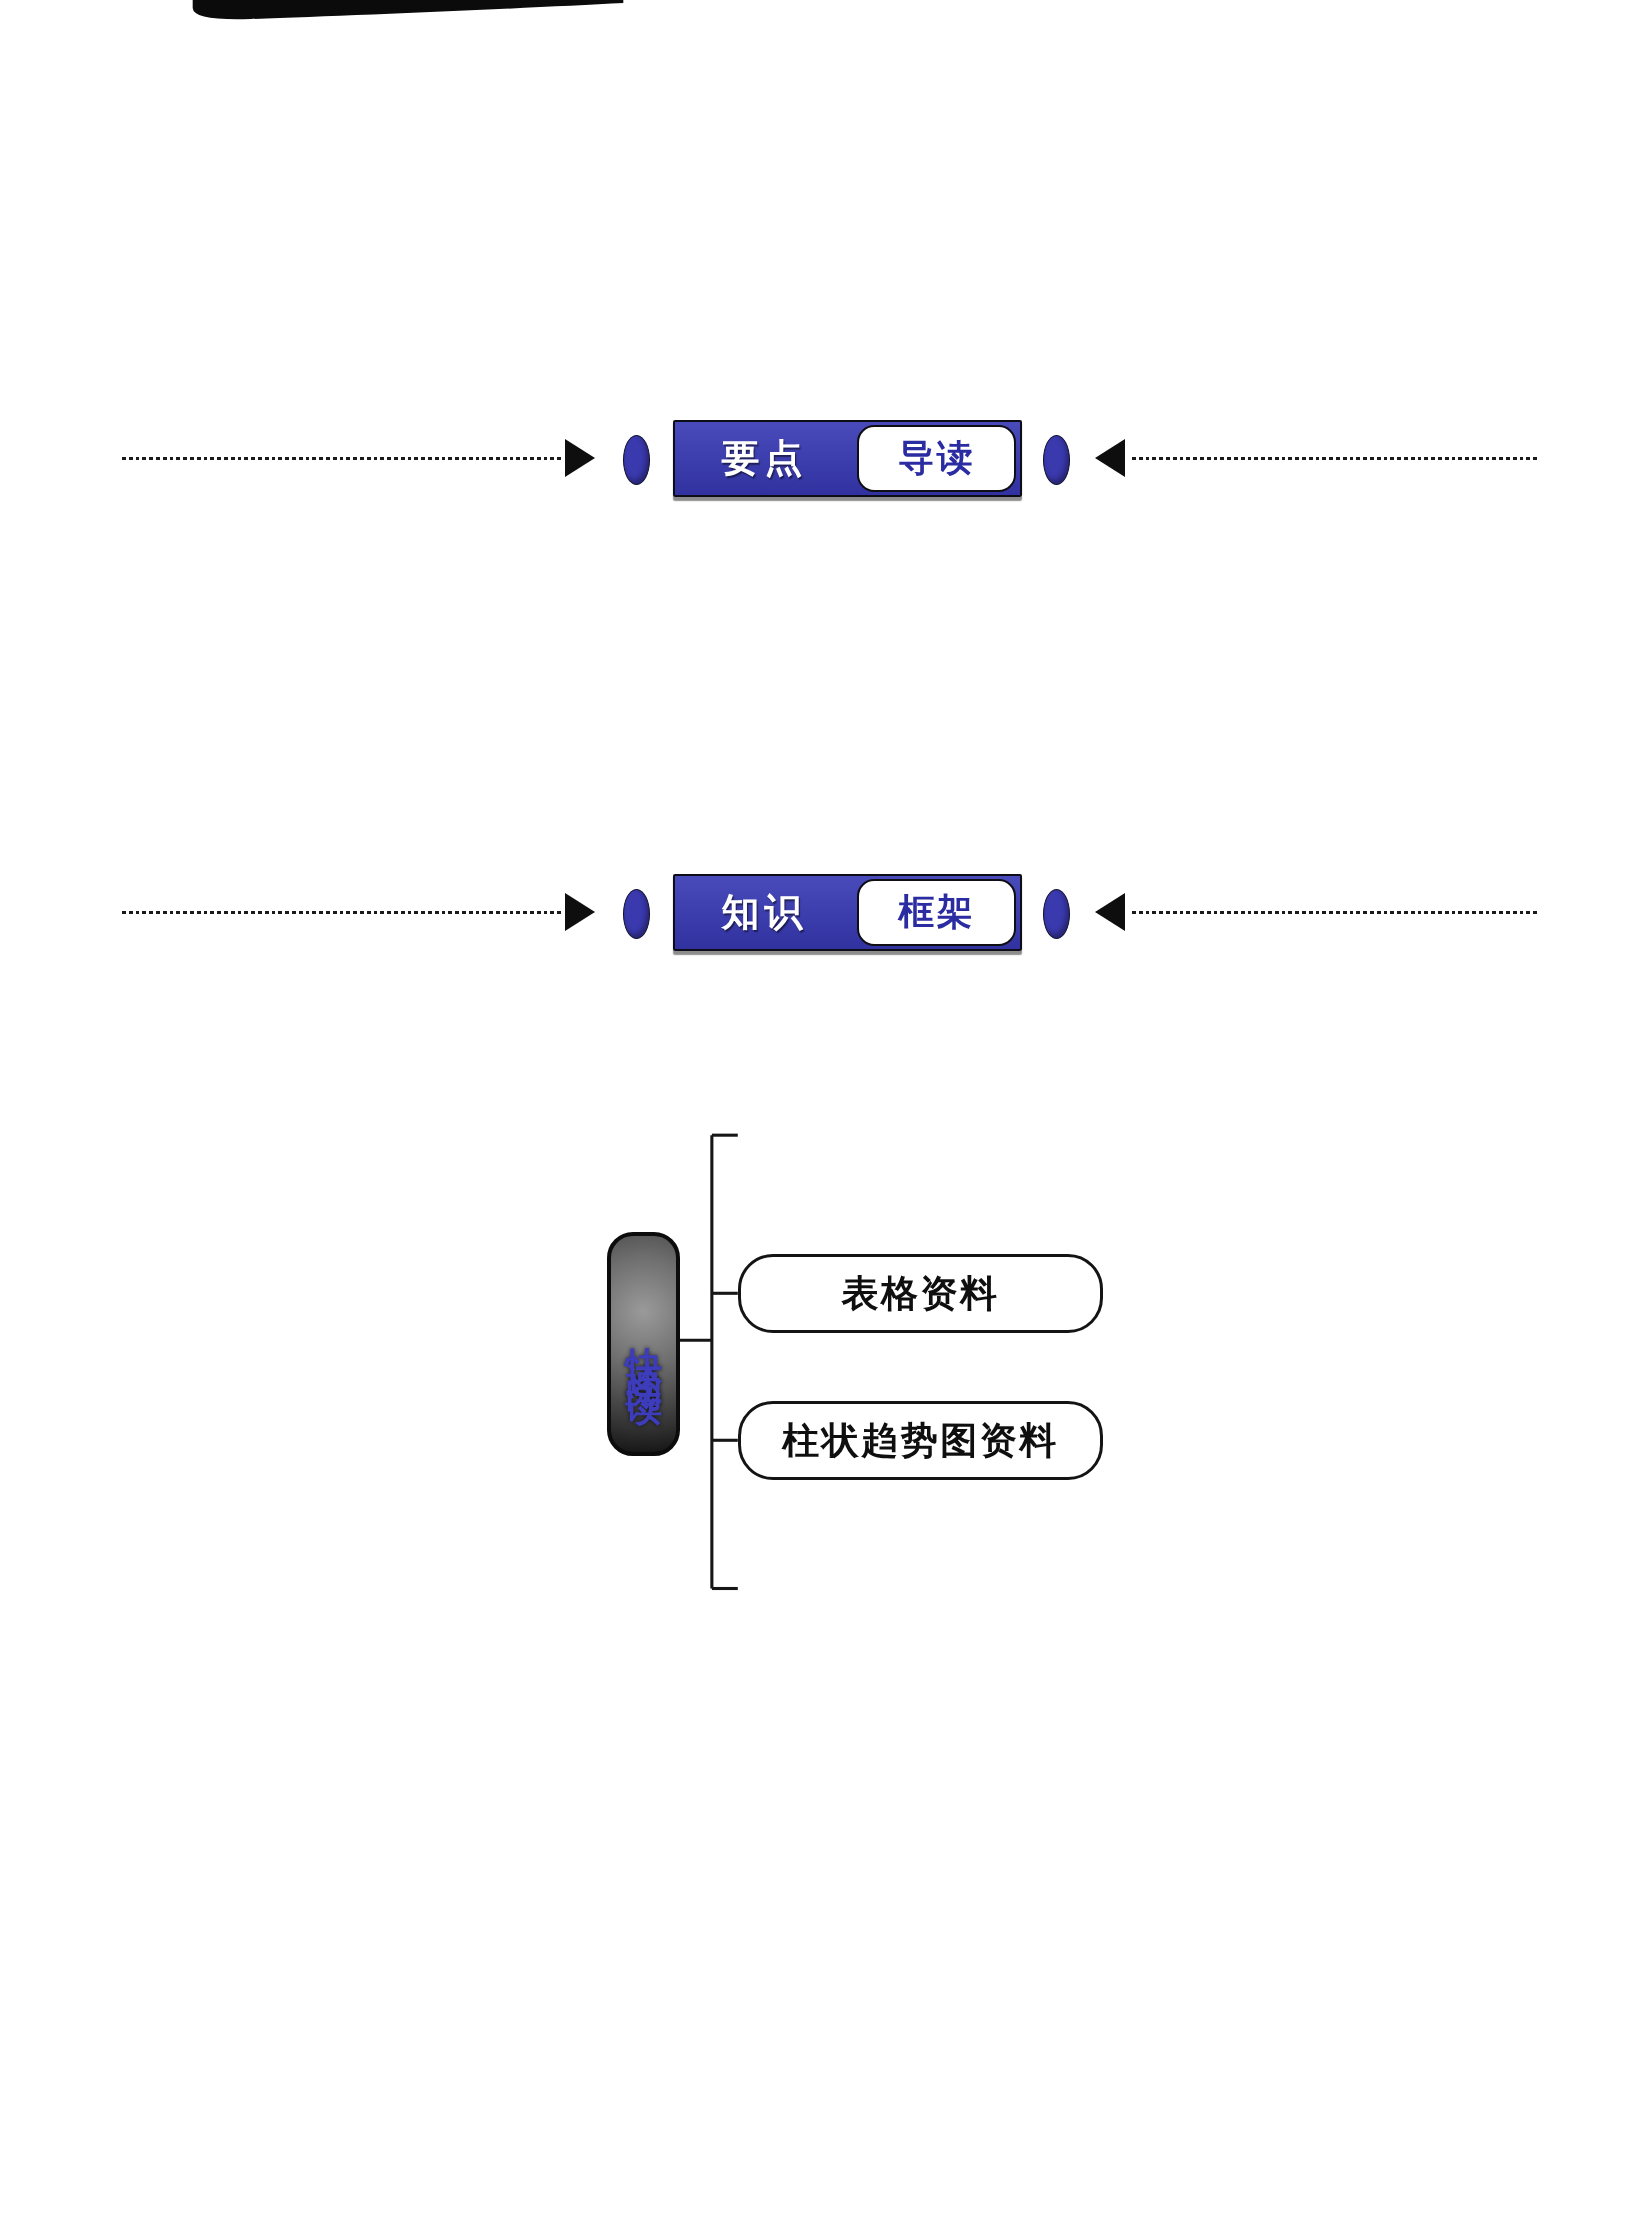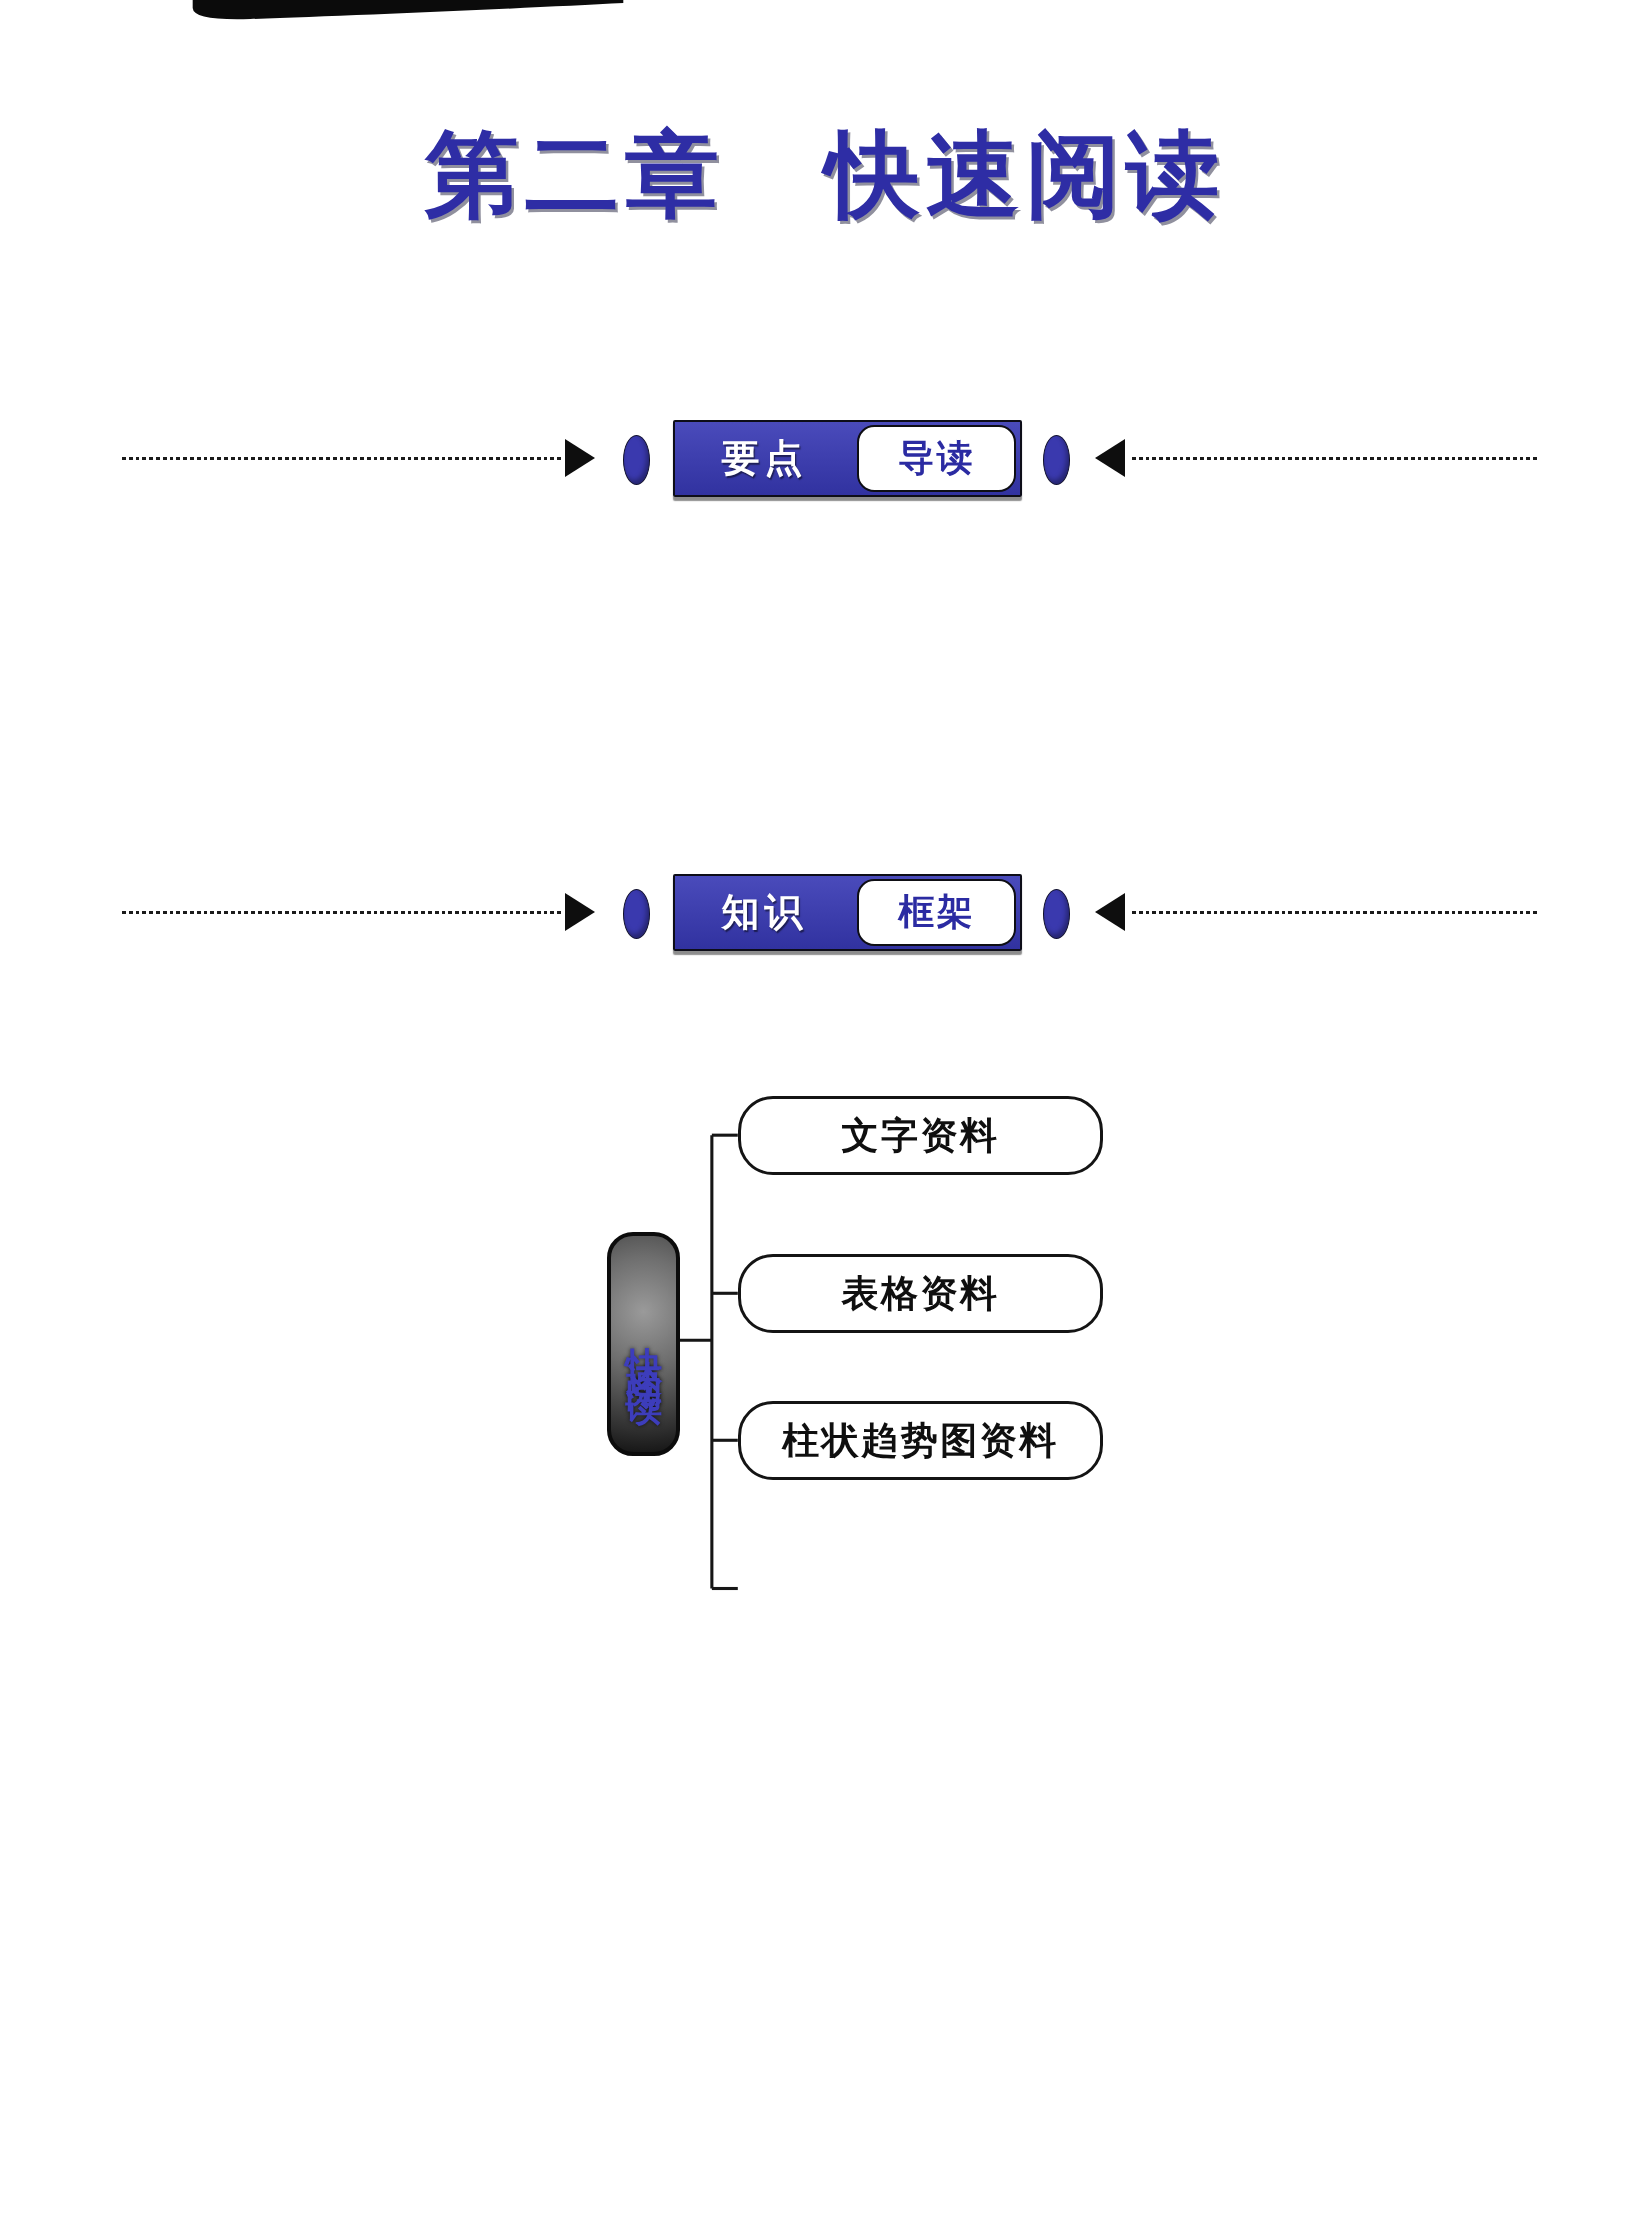--- a/index.html
+++ b/index.html
@@ -106,21 +106,20 @@
 </style>
 </head>
 <body>
 
 <div class="page">
 
   <svg class="artifact-svg" width="679" height="43" viewBox="0 0 1100 70">
     <path d="M318,0 L1012,0 L1012,5 C860,13 560,26 405,31 Q312,34 311,13 L311,0 Z" fill="#0b0b0b"></path>
   </svg>
 
-  <div class="chapter-title">第二章　快速阅读</div>
 
   <div class="badge-row" style="top:420px;">
     <div class="dotline left"></div>
     <div class="arrow point-right"></div>
     <div class="accent-dot d1"></div>
     <div class="badge-pill">
       <div class="badge-left-zone">
         <span class="badge-left-label">要点</span>
       </div>
       <div class="badge-right-box">
@@ -156,23 +155,20 @@
     <path d="M1152,1838 L1194,1838" stroke="#161616" stroke-width="5" fill="none"></path>
     <path d="M1152,2094 L1194,2094" stroke="#161616" stroke-width="5" fill="none"></path>
     <path d="M1152,2332 L1194,2332" stroke="#161616" stroke-width="5" fill="none"></path>
     <path d="M1152,2572 L1194,2572" stroke="#161616" stroke-width="5" fill="none"></path>
   </svg>
 
   <div class="root-node">
     <span class="root-node-label">快速阅读</span>
   </div>
 
-  <div class="branch-node b1">
-    <span class="branch-node-label">文字资料</span>
-  </div>
   <div class="branch-node b2">
     <span class="branch-node-label">表格资料</span>
   </div>
   <div class="branch-node b3">
     <span class="branch-node-label">柱状趋势图资料</span>
   </div>
 
 </div>
 
 

